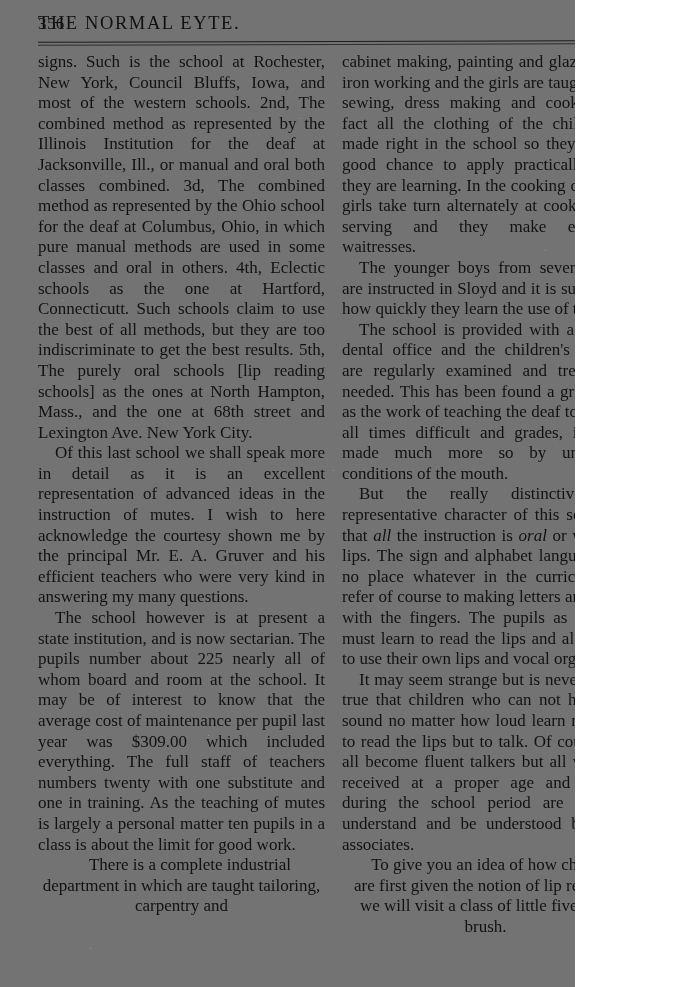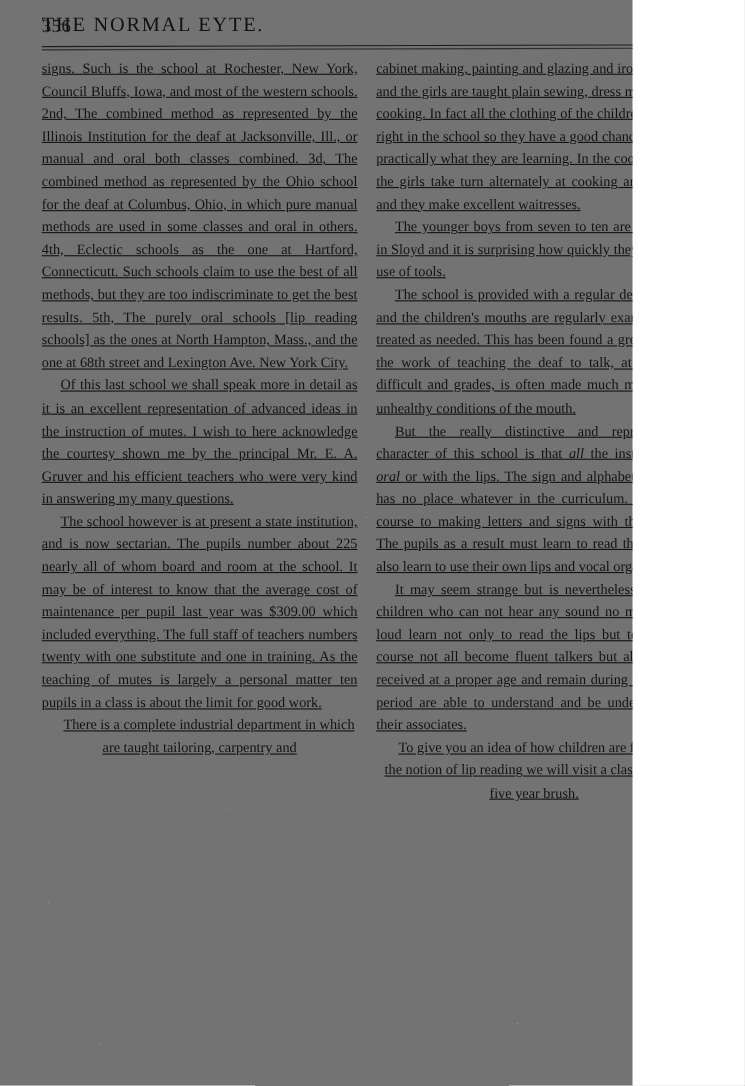--- a/index.html
+++ b/index.html
@@ -77,27 +77,26 @@
     position: absolute;
     top: 52px;
     left: 38px;
     width: 608px;
     height: 905px;
     display: flex;
     gap: 17px;
   }
   .col {
     width: 287px;
-    font-size: 13px;
+    font-size: 17px;
     line-height: 20.6px;
     text-align: justify;
     text-justify: inter-word;
     hyphens: none;
     color: #121212;
-    text-decoration: underline;
   }
   .col p {
     margin: 0;
     text-indent: 17px;
     text-align: justify;
   }
   .col p.cont {
     text-indent: 0;
   }
   .col p:last-child {

